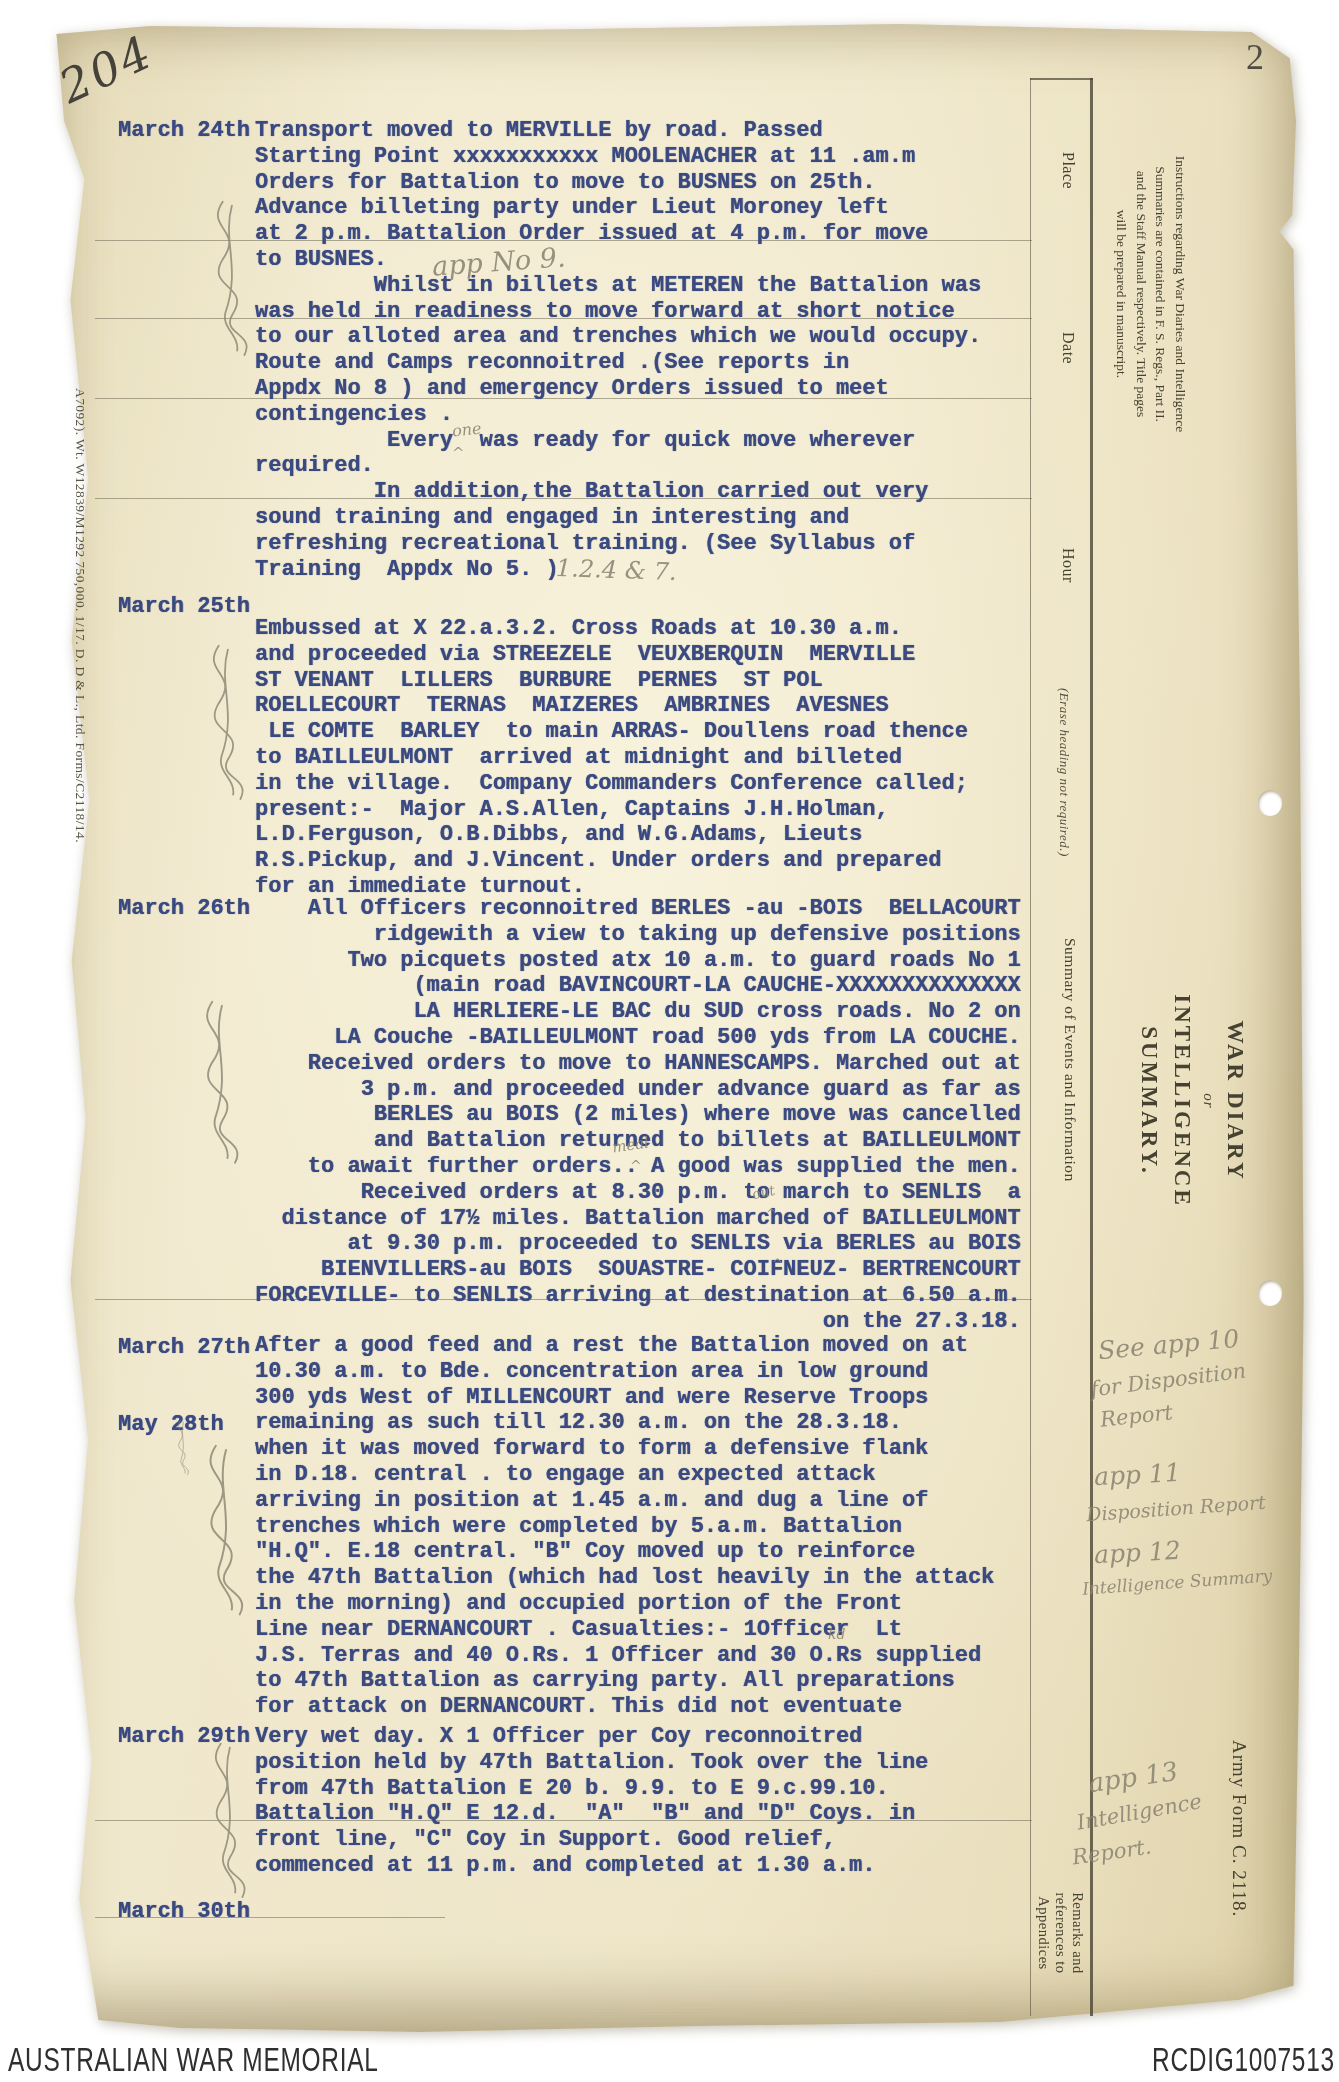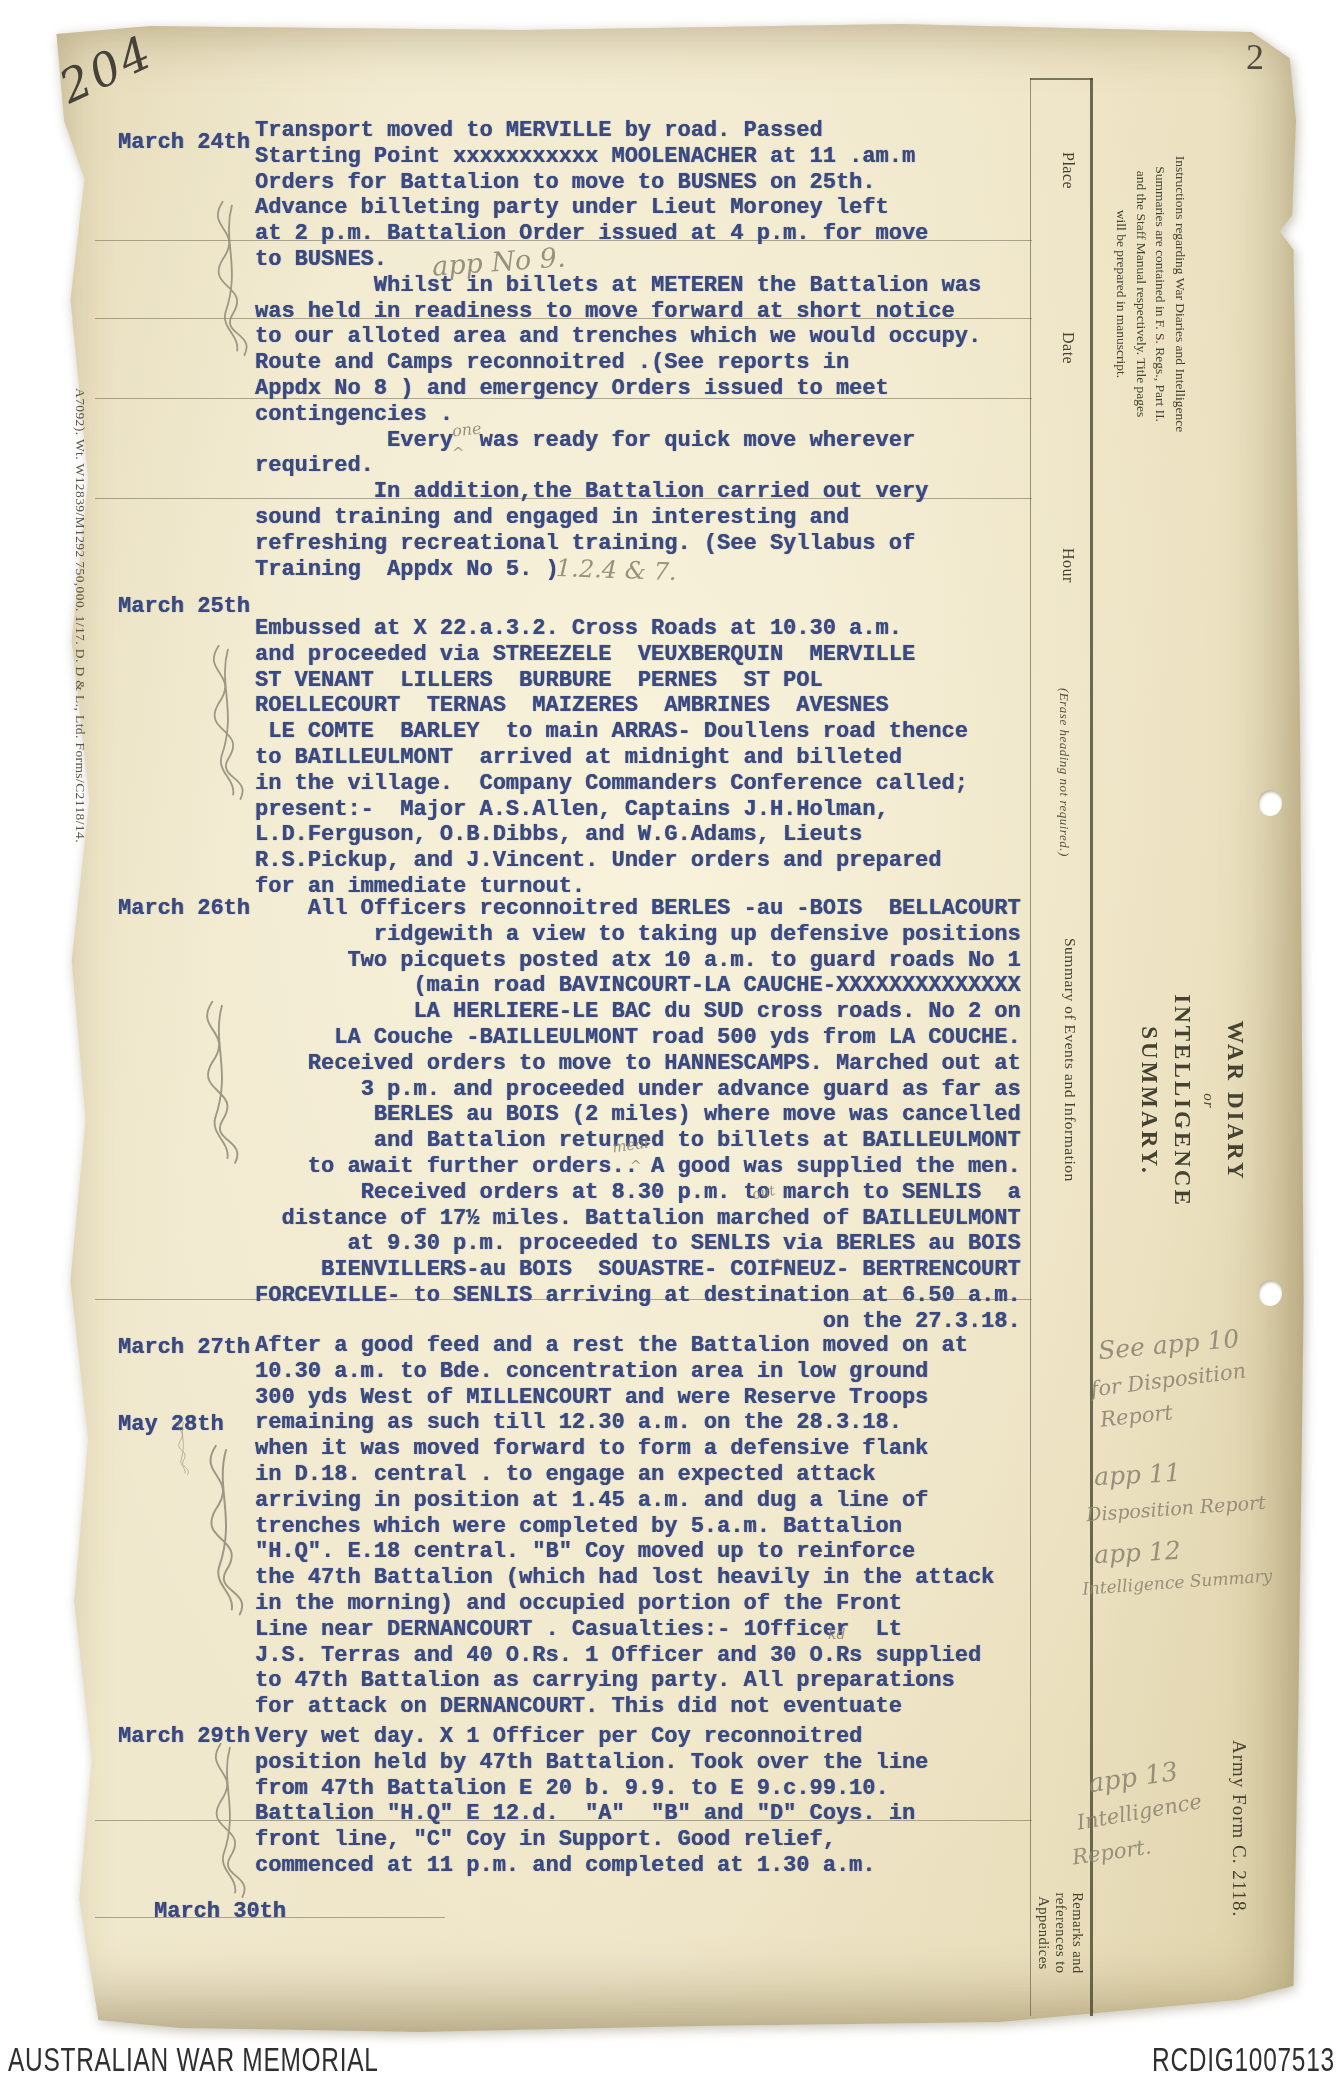--- a/index.html
+++ b/index.html
@@ -101,27 +101,27 @@
   </div>
 
   <div class="printed rot form-small" style="left:1190px;top:118px;width:352px;">Instructions regarding War Diaries and Intelligence
 Summaries are contained in F. S. Regs., Part II.
 and the Staff Manual respectively.  Title pages
 will be prepared in manuscript.</div>
 
   <div id="army-form" class="printed rot" style="left:1250px;top:1740px;">Army Form C. 2118.</div>
 
   <div id="entries">
-      <div class="typed date-label" style="top: 118px; margin-top: 12px;">March 24th</div>
+      <div class="typed date-label" style="top: 118px;">March 24th</div>
       <div class="typed date-label" style="top: 594px;">March 25th</div>
       <div class="typed date-label" style="top: 896px;">March 26th</div>
       <div class="typed date-label" style="top: 1335px;">March 27th</div>
       <div class="typed date-label" style="top: 1412px;">May 28th</div>
       <div class="typed date-label" style="top: 1724px;">March 29th</div>
-      <div class="typed date-label" style="top: 1899px; margin-left: 36px;">March 30th</div>
+      <div class="typed date-label" style="top: 1899px;">March 30th</div>
       <div class="typed body-block" style="top: 118px;">Transport moved to MERVILLE by road. Passed
 Starting Point xxxxxxxxxxx MOOLENACHER at 11 .am.m
 Orders for Battalion to move to BUSNES on 25th.
 Advance billeting party under Lieut Moroney left
 at 2 p.m. Battalion Order issued at 4 p.m. for move
 to BUSNES.
          Whilst in billets at METEREN the Battalion was
 was held in readiness to move forward at short notice
 to our alloted area and trenches which we would occupy.
 Route and Camps reconnoitred .(See reports in

